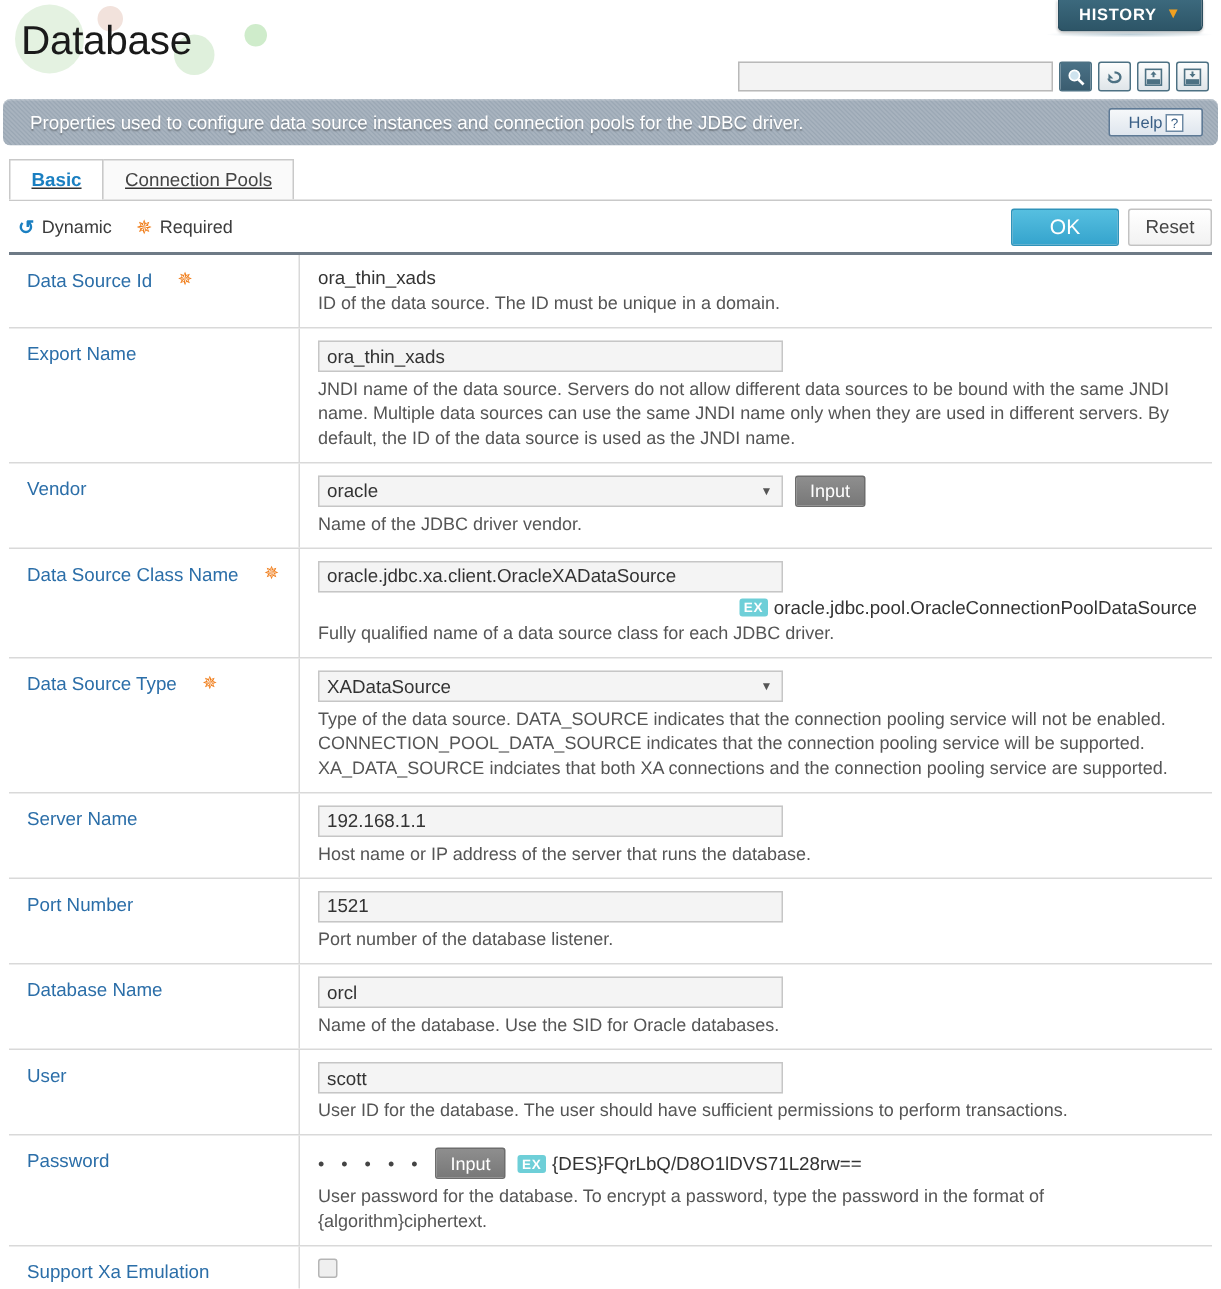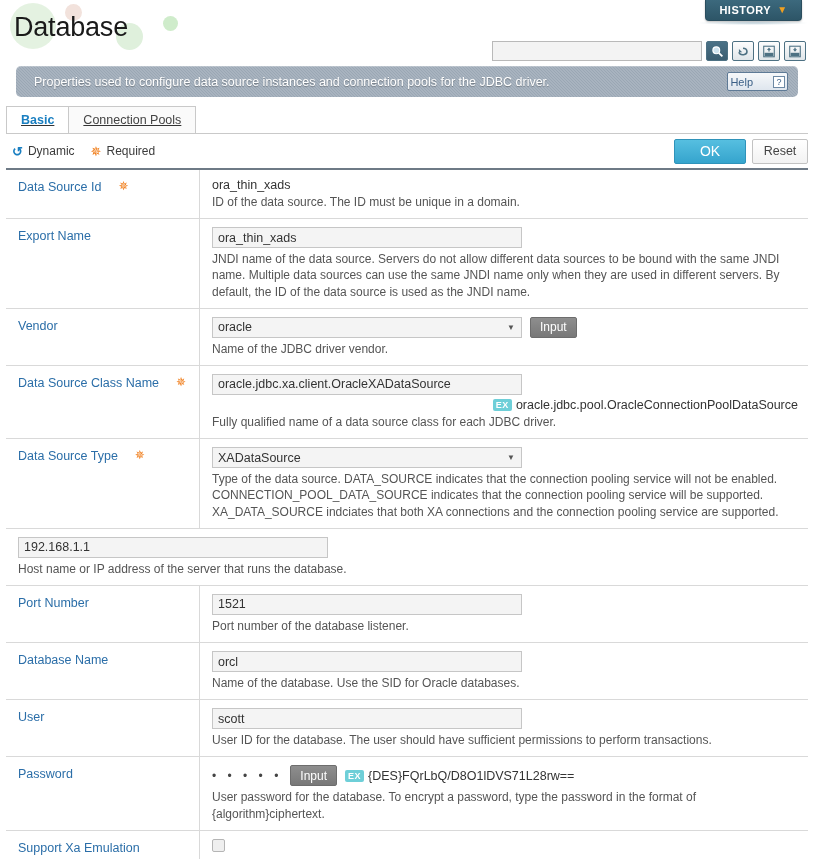--- a/index.html
+++ b/index.html
@@ -120,46 +120,46 @@
     cursor: pointer;
   }
   .tbtn.primary {
     background: linear-gradient(#4a7186, #3b5d70);
   }
   .tbtn svg { display: block; }
 
   
   .descbar {
     position: relative;
-    margin: 0 16px;
+    margin: 0 2px;
     height: 31px;
     background-color: #9aa7b4;
     background-image:
       linear-gradient(45deg, rgba(255,255,255,.14) 25%, transparent 25%, transparent 50%, rgba(255,255,255,.14) 50%, rgba(255,255,255,.14) 75%, transparent 75%);
     background-size: 3px 3px;
     border-radius: 5px;
     display: flex;
     align-items: center;
     box-shadow: inset 0 1px 0 rgba(255,255,255,.25);
   }
   .descbar-text {
     color: #ffffff;
     font-size: 12.5px;
     padding-left: 18px;
     text-shadow: 0 1px 1px rgba(0,0,0,.3);
     flex: 1;
   }
   .help-btn {
     margin-right: 10px;
     height: 19px;
-    padding: 0 2px;
+    padding: 0 12px;
     border: 1px solid #5e7a96;
     background: linear-gradient(#f6f8fa, #dfe6ee);
     border-radius: 2px;
-    display: flex; align-items: center; gap: 20px;
+    display: flex; align-items: center; gap: 2px;
     color: #3a5f86;
     font-size: 11px;
     cursor: pointer;
   }
   .help-q {
     display: inline-flex;
     align-items: center; justify-content: center;
     width: 12px; height: 12px;
     border: 1px solid #6d89a4;
     font-size: 9px;
@@ -524,20 +524,23 @@
         <div class="sel">
           <span>XADataSource</span>
           <span class="caret">▼</span>
         </div>
       </div>
       <div class="hint">Type of the data source. DATA_SOURCE indicates that the connection pooling service will not be enabled. CONNECTION_POOL_DATA_SOURCE indicates that the connection pooling service will be supported. XA_DATA_SOURCE indciates that both XA connections and the connection pooling service are supported.</div>
     </div>
   </div>
 
   <div class="frow">
+    <div class="flabel">
+      <span>Server Name</span>
+    </div>
     <div class="fbody">
       <div class="ctl-row">
         <input class="txt" type="text" value="192.168.1.1" style="">
       </div>
       <div class="hint">Host name or IP address of the server that runs the database.</div>
     </div>
   </div>
 
   <div class="frow">
     <div class="flabel">

